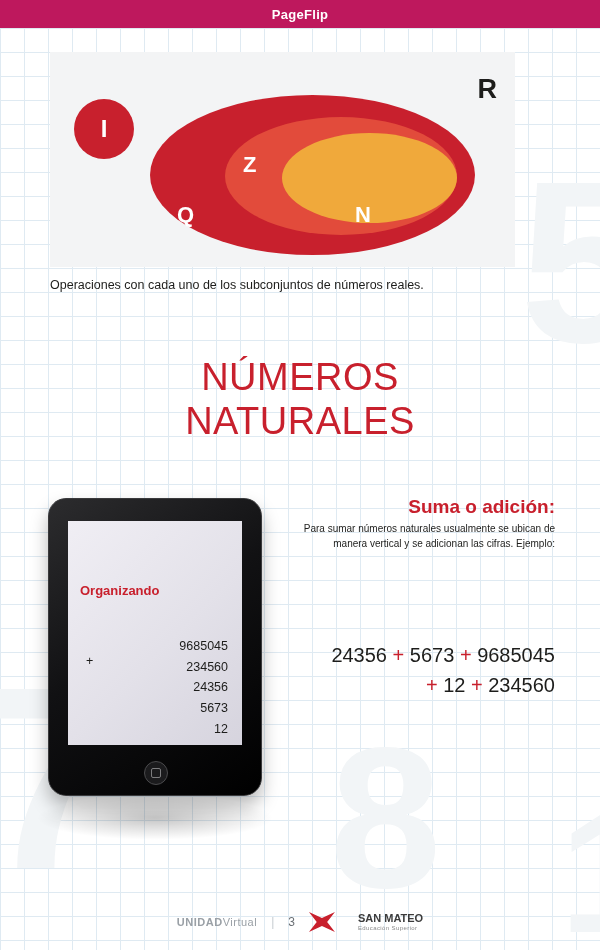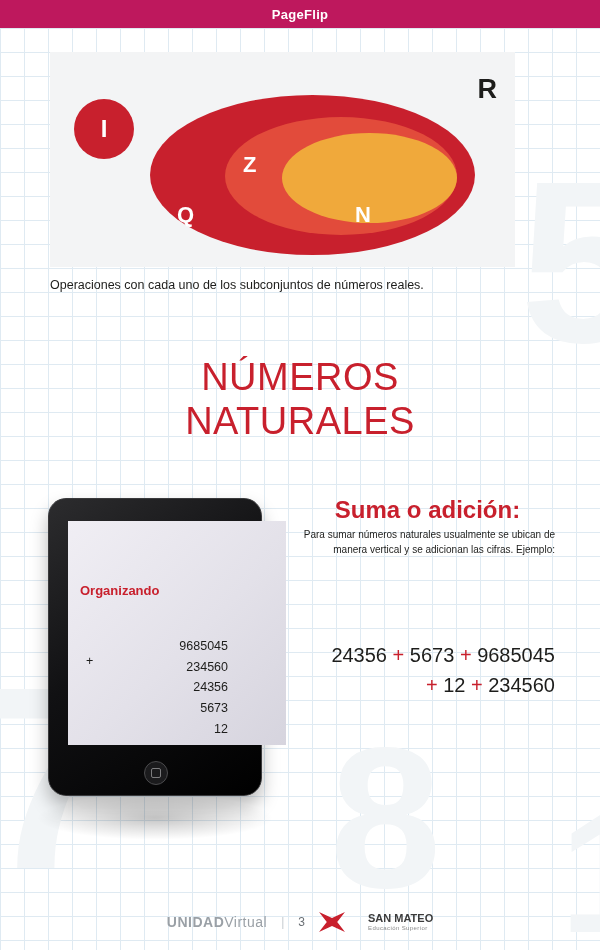--- a/index.html
+++ b/index.html
@@ -139,21 +139,20 @@
     background: linear-gradient(145deg,#2c2c2e 0%, #111113 45%, #000 100%);
     border-radius: 18px;
     box-shadow: 0 10px 18px rgba(0,0,0,0.28);
     border: 1px solid #3a3a3c;
   }
   .tablet-screen {
     position: absolute;
     left: 19px; top: 22px;
     width: 174px; height: 224px;
     background: linear-gradient(135deg,#f0eef4 0%, #e3e1e9 55%, #d6d4de 100%);
-    padding-left: 44px;
   }
   .tablet-home {
     position: absolute;
     left: 50%; margin-left: -11px; bottom: 10px;
     width: 22px; height: 22px;
     border-radius: 50%;
     background: #1b1b1d;
     border: 1px solid #4a4a4c;
   }
   .tablet-home:after {
@@ -199,24 +198,23 @@
 
   
   .right-col {
     position: absolute;
     left: 300px; top: 468px;
     width: 255px;
     text-align: right;
   }
   .sub-head {
     color: #c8202d;
-    font-size: 24px;
+    font-size: 19px;
     font-weight: bold;
     margin-bottom: 4px;
-    text-align: center;
   }
   .body-text {
     color: #1d1d1b;
     font-size: 10px;
     line-height: 1.45;
   }
   .example {
     position: absolute;
     left: 280px; top: 612px;
     width: 275px;
@@ -230,21 +228,21 @@
   
   .footer {
     position: absolute;
     left: 0; bottom: 18px;
     width: 600px;
     display: flex;
     align-items: center;
     justify-content: center;
     gap: 14px;
   }
-  .f-unidad { font-size: 14px; font-weight: bold; color: #9aa0a6; letter-spacing: .5px; }
+  .f-unidad { font-size: 11px; font-weight: bold; color: #9aa0a6; letter-spacing: .5px; }
   .f-unidad span { font-weight: normal; }
   .f-sep { color: #c7ccd1; font-size: 12px; }
   .f-page { font-size: 12px; color: #6b7075; }
   .f-logo { display: flex; align-items: center; gap: 6px; }
   .f-mark {
     width: 26px; height: 20px;
     background: #c8202d;
     -webkit-clip-path: polygon(0 0,30% 50%,0 100%,50% 70%,100% 100%,70% 50%,100% 0,50% 30%);
     clip-path: polygon(0 0,30% 50%,0 100%,50% 70%,100% 100%,70% 50%,100% 0,50% 30%);
   }

